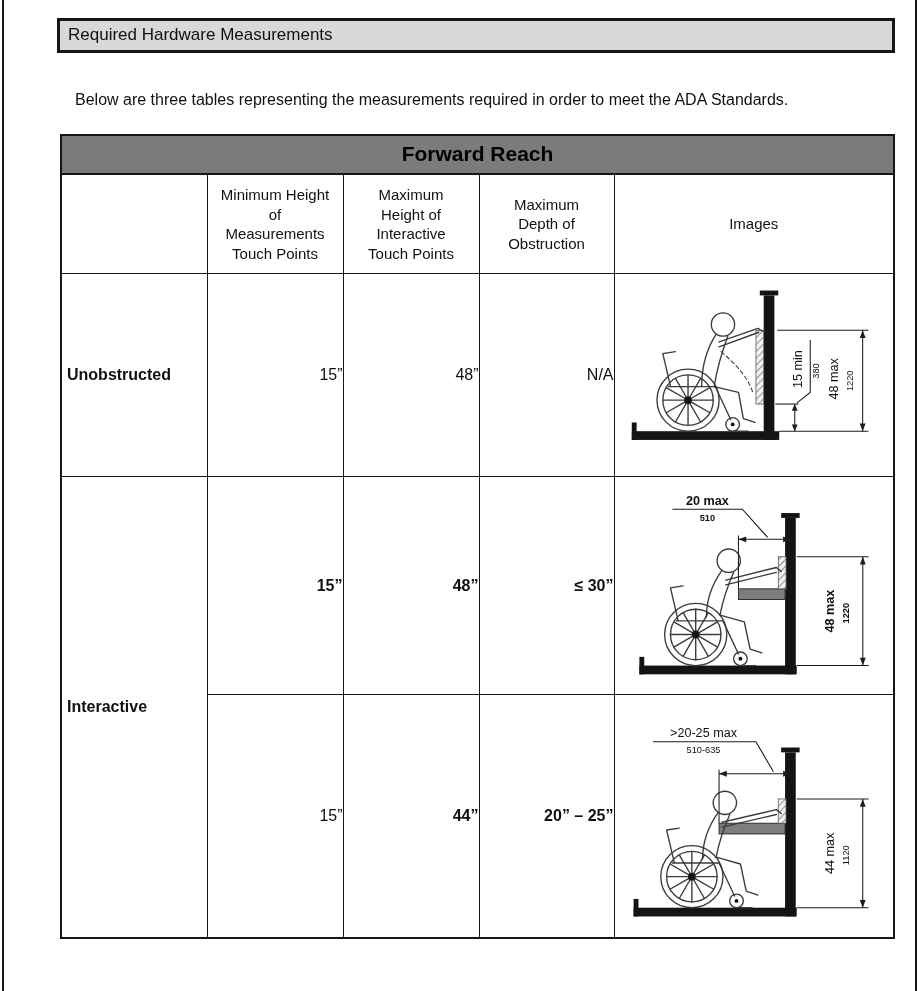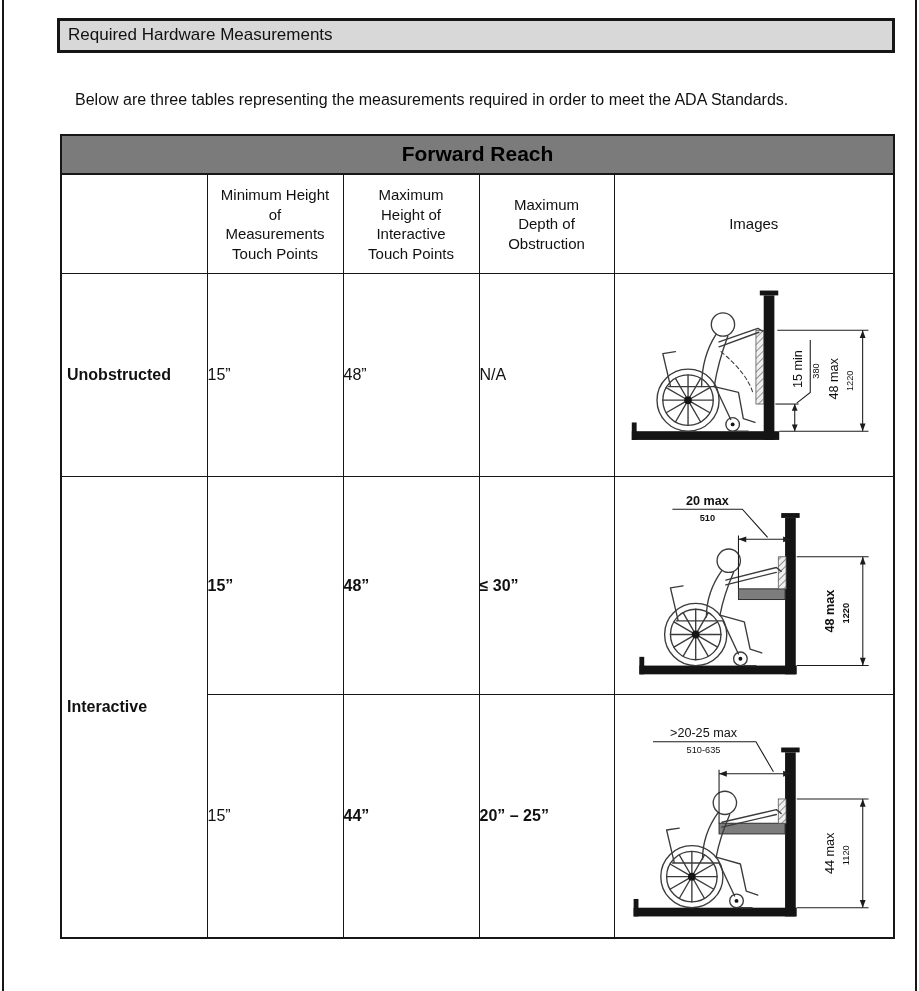--- a/index.html
+++ b/index.html
@@ -39,21 +39,21 @@
     height:39px; text-align:center; border-bottom:2px solid #161616;
   }
   tr.cols-row th {
     height:100px; font-weight:normal; font-size:15px; line-height:1.3;
     text-align:center; padding:4px 13px; background:#fff;
   }
   th.rowlabel {
     text-align:left; padding-left:5px; font-weight:bold; font-size:16px;
     background:#fff;
   }
-  td.val  { text-align:left; font-size:16px; }
+  td.val  { text-align:right; font-size:16px; }
   td.val.bold { font-weight:bold; }
   td.imgcell { text-align:center; padding:2px 0; background:#fff; }
   tr.r1 td { height:200px; }
   tr.r2 td { height:214px;font-weight:bold; }
   tr.r3 td { height:243px; }
 
   
   .ln   { fill:none; stroke:#3b3b3b; stroke-width:1.4; stroke-linecap:round; stroke-linejoin:round; }
   .dash { stroke-dasharray:4 3; stroke-width:1.1; }
   .dim  { fill:none; stroke:#1c1c1c; stroke-width:1.1; }

